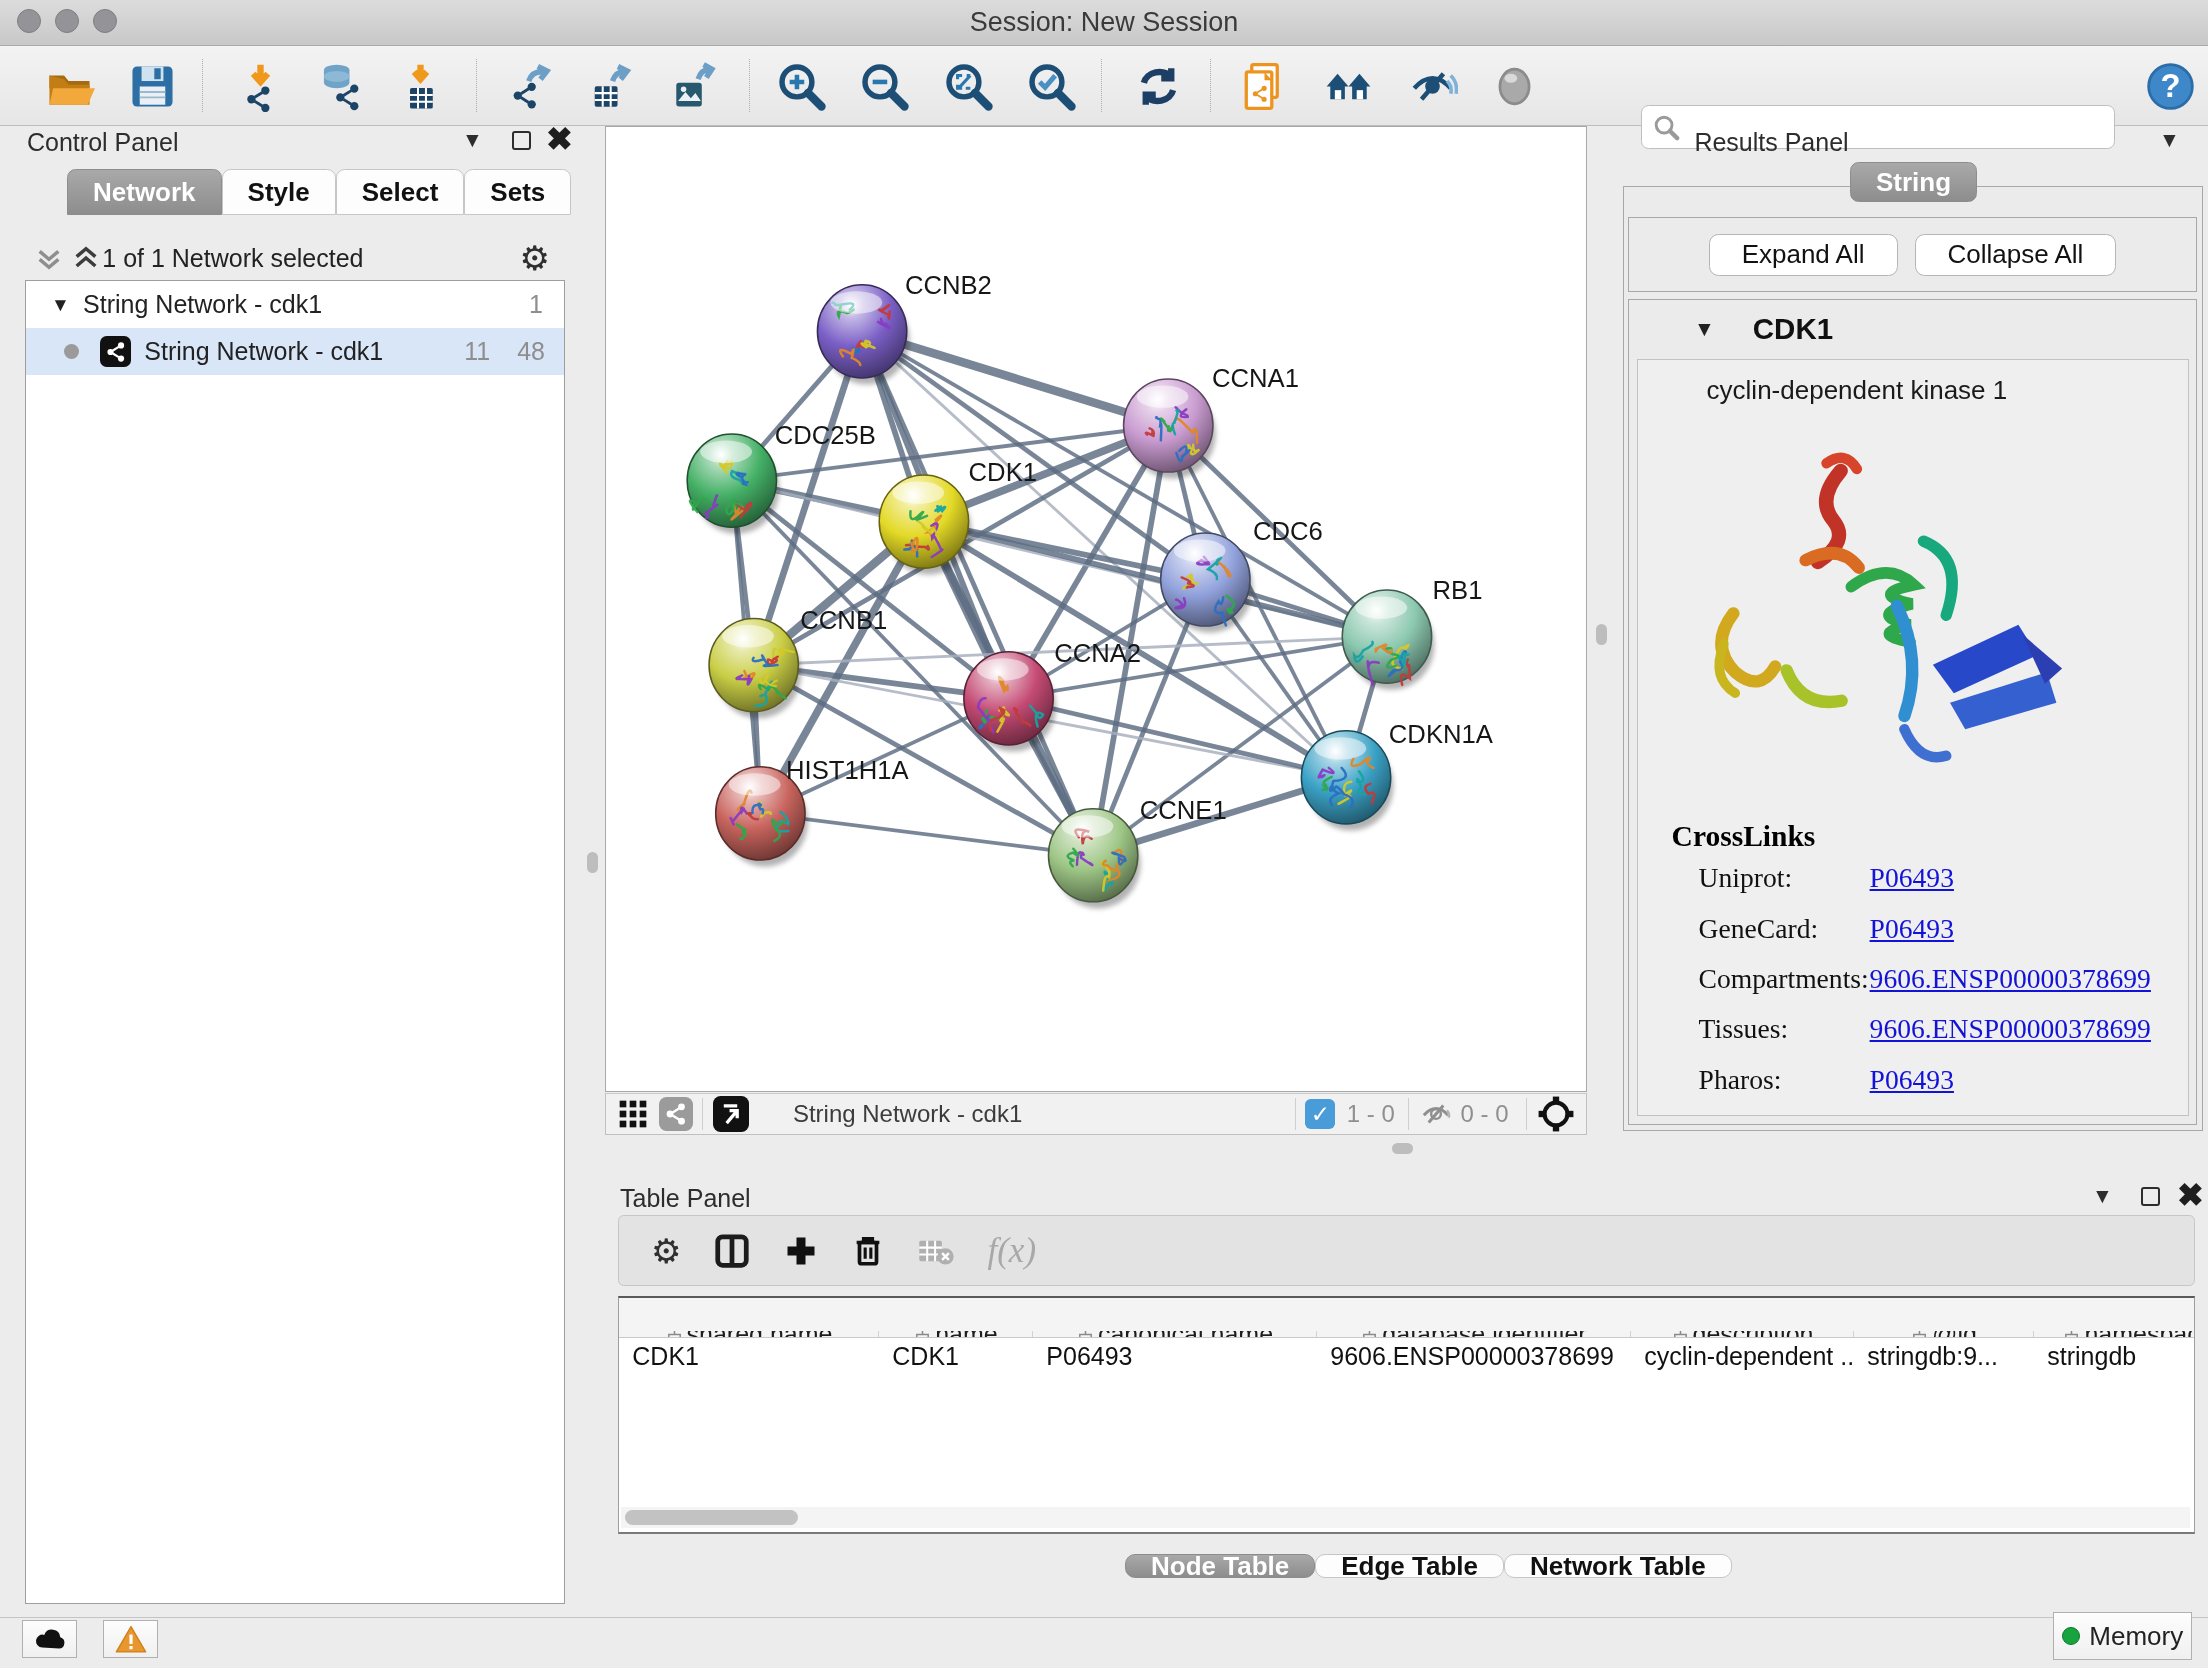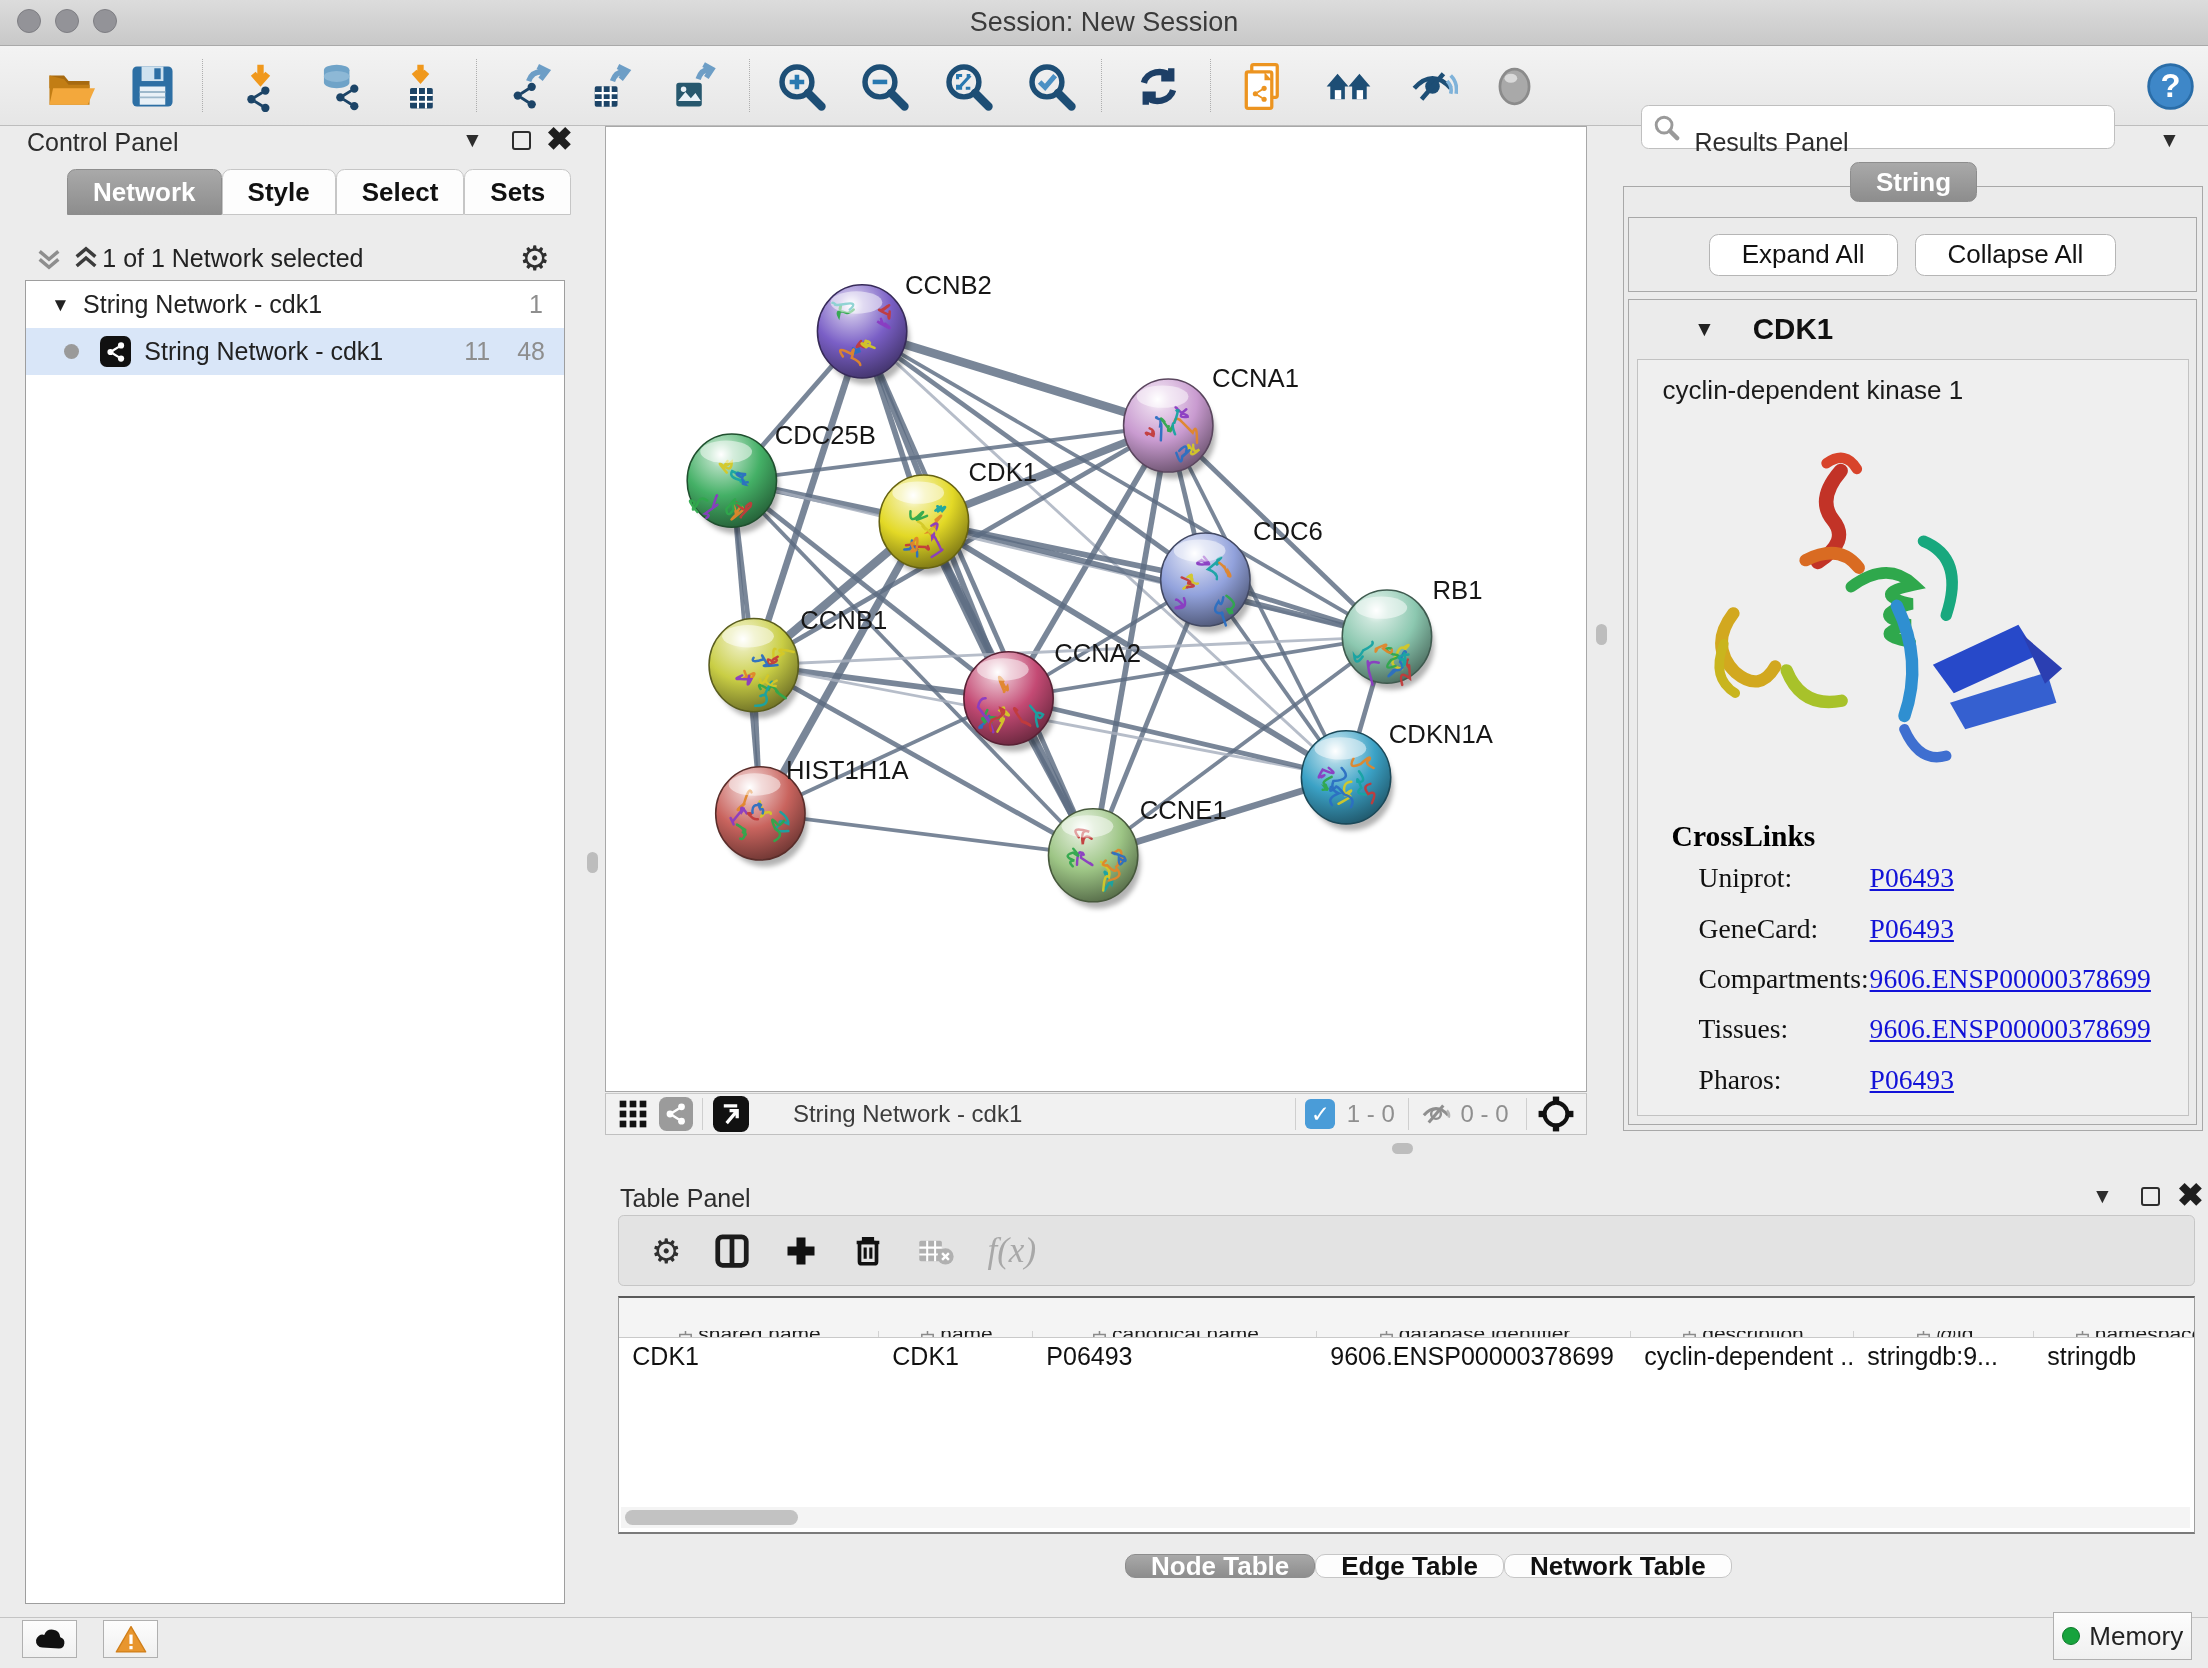--- a/index.html
+++ b/index.html
@@ -63,39 +63,39 @@
   
   .rp-header { left:1683px; top:126px; width:592px; height:34px; }
   .rp-outer { left:1623px; top:186px; width:580px; height:945px; background:#ebebeb; border:1px solid #a8a8a8; }
   .rp-tab { left:1850px; top:162px; }
   .rp-btnbox { left:1628px; top:217px; width:569px; height:75px; background:#ebebeb; border:1px solid #a8a8a8;
      display:flex; align-items:center; justify-content:center; gap:17px; }
   .rp-btn { height:42px; background:#fff; border:1px solid #b5b5b5; border-radius:9.5px;
      font-size:26px; color:#111; display:flex; align-items:center; justify-content:center; padding:0 32px; cursor:pointer; }
   .rp-section { left:1628px; top:299px; width:569px; height:826px; border:1px solid #a8a8a8; background:#ebebeb; }
   .rp-sec-header { height:57px; display:flex; align-items:center; }
-  .rp-inner { position:absolute; left:7.6px; top:59px; width:552px; height:757px; background:#efefef; border:1px solid #c2c2c2; }
+  .rp-inner { position:absolute; left:7.6px; top:59px; width:552px; height:757px; background:#efefef; border:1px solid #c2c2c2;padding-left:44px; }
   .rp-gene { font-size:29.5px; font-weight:bold; color:#111; }
   .rp-desc { font-size:26px; color:#1a1a1a; }
   .serif { font-family:"Liberation Serif", serif; }
   .xl-title { font-size:29.5px; font-weight:bold; color:#000; }
   .xl-row { font-size:27.6px; color:#111; display:flex; }
   .xl-label { width:171px; }
   .xl-link { color:#1212d8; text-decoration:underline; cursor:pointer; }
 
   
   .tp-header { left:605px; top:1184px; width:1604px; height:32px; }
   .tp-toolbar { left:618px; top:1215px; width:1577px; height:71px; background:#e3e3e3;
     border:1px solid #c6c6c6; border-radius:5.7px; display:flex; align-items:center; }
   .tp-toolbar .tico { margin-left:32px; display:flex; align-items:center; cursor:pointer; }
   .fx { font-family:"Liberation Serif", serif; font-style:italic; font-size:35px; color:#a8a8a8; }
   .dtable { left:618px; top:1296px; width:1577px; height:238px; background:#fff;
     border:1px solid #9e9e9e; border-top:2.9px solid #5a5a5a; border-bottom:2.9px solid #7a7a7a; overflow:hidden; }
   .thead { display:flex; height:40px; background:#f4f4f4; border-bottom:1px solid #c9c9c9; }
-  .th { display:flex; align-items:center; justify-content:center; gap:3px; font-size:21px;
+  .th { display:flex; align-items:center; justify-content:center; gap:3px; font-size:25px;
     color:#1d1d1d; border-right:1px solid #d2d2d2; overflow:hidden; flex:0 0 auto;margin-top:33px; }
   .trow { display:flex; height:38px; }
   .td { font-size:25px; color:#111; padding:3.8px 0 0 13.3px; overflow:hidden; white-space:nowrap; flex:0 0 auto; }
   .hscroll { position:absolute; left:1.9px; bottom:3.8px; width:1569px; height:21px; background:#f4f4f4; }
   .hthumb { position:absolute; left:3.8px; top:2.9px; width:173px; height:15px; background:#c2c2c2; border-radius:7.6px; }
   .tp-tabs { left:1125px; top:1554px; display:flex; }
   .tp-tabs .tabbtn { border-radius:10px; height:24px; font-size:26px; }
 
   
   .bottombar { left:0; top:1617px; width:2208px; height:51px; background:#ececec; border-top:1px solid #c4c4c4; }

